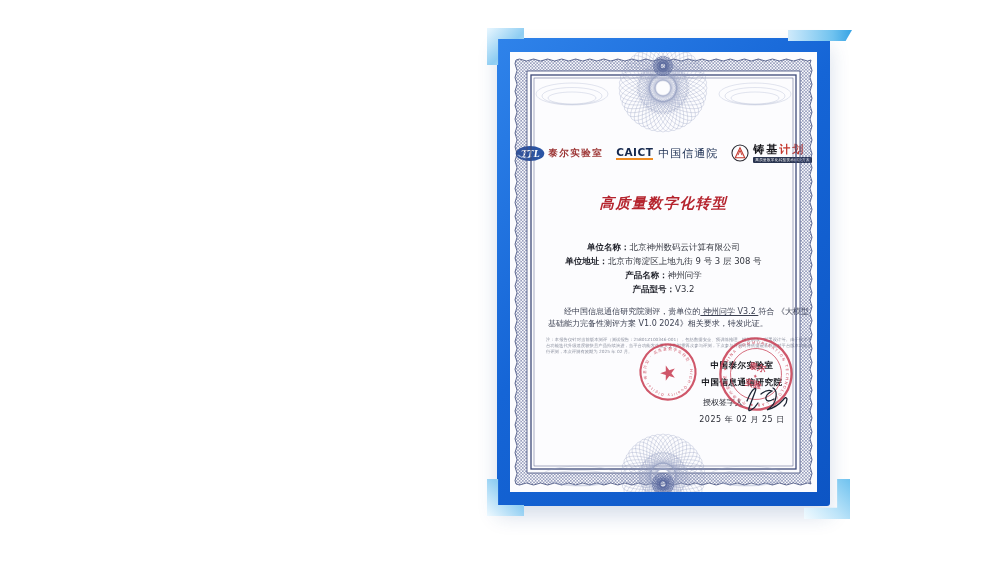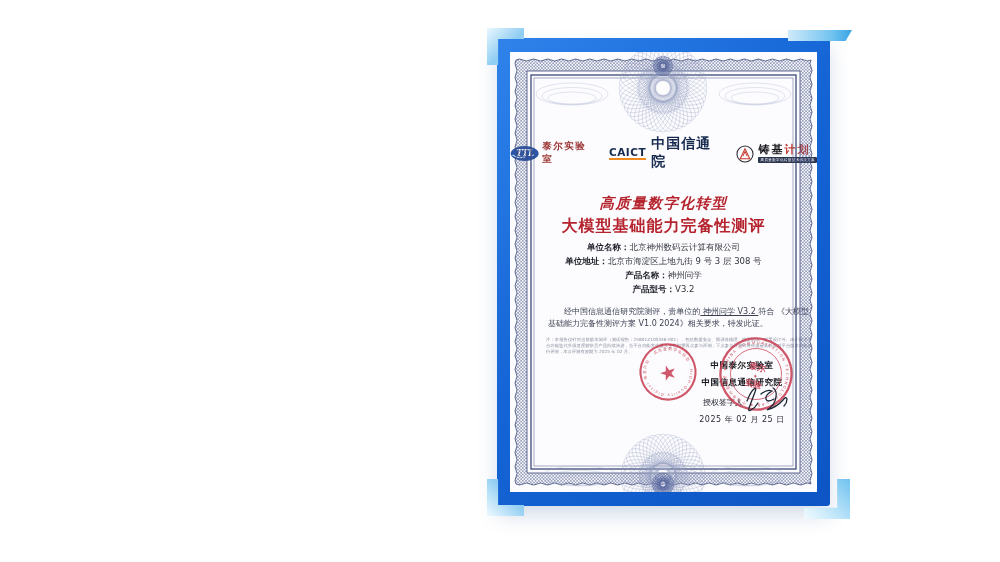--- a/index.html
+++ b/index.html
@@ -32,22 +32,22 @@
 
   
   .logos{position:absolute;left:0;right:0;top:84px;height:34px;display:flex;z-index:2;
     justify-content:center;align-items:center;gap:13px;}
   .ttl{display:flex;align-items:center;gap:3px;}
   .ttl-name{font-family:"DejaVu Serif","Liberation Serif",serif;font-weight:bold;
     color:#9c3535;font-size:9.5px;letter-spacing:1.5px;}
   .caict{display:flex;align-items:center;gap:5px;}
   .caict-abbr{display:inline-block;font-weight:bold;color:#16294e;font-size:10.5px;letter-spacing:.5px;line-height:10px;}
   .caict-bar{height:2px;background:#ee8a1f;margin-top:1px;}
-  .caict-name{font-weight:bold;color:#16294e;font-size:14px;letter-spacing:1px;}
-  .zhuji{display:flex;align-items:flex-end;gap:4px;}
+  .caict-name{font-weight:normal;color:#16294e;font-size:11px;letter-spacing:1px;}
+  .zhuji{display:flex;align-items:flex-start;gap:4px;}
   .zhuji-col{display:flex;flex-direction:column;align-items:flex-start;}
   .zhuji-name{font-weight:bold;font-size:11px;letter-spacing:2px;line-height:11px;}
   .zhuji-black{color:#15151a;} .zhuji-red{color:#c5392f;}
   .zhuji-tag{margin-top:2px;background:#2a3550;color:#fff;font-size:3.6px;letter-spacing:.3px;
     padding:1px 2px;border-radius:1px;white-space:nowrap;}
 
   
   .numbers{position:absolute;left:36px;top:112px;z-index:2;font-size:7.5px;color:#3d4254;line-height:13px;}
   .numbers b{font-weight:bold;color:#383d50;}
 
@@ -287,21 +287,20 @@
             <span class="zhuji-name">
               <span class="zhuji-black">铸基</span><span class="zhuji-red">计划</span>
             </span>
             <span class="zhuji-tag">高质量数字化转型技术解决方案</span>
           </span>
         </div>
       </div>
 
 
       <div class="title1">高质量数字化转型</div>
-      <div class="title2">大模型基础能力完备性测评</div>
 
       <div class="fields">
         <div>
           <b>单位名称：</b><span>北京神州数码云计算有限公司</span>
         </div>
         <div>
           <b>单位地址：</b><span>北京市海淀区上地九街 9 号 3 层 308 号</span>
         </div>
         <div>
           <b>产品名称：</b><span>神州问学</span>

